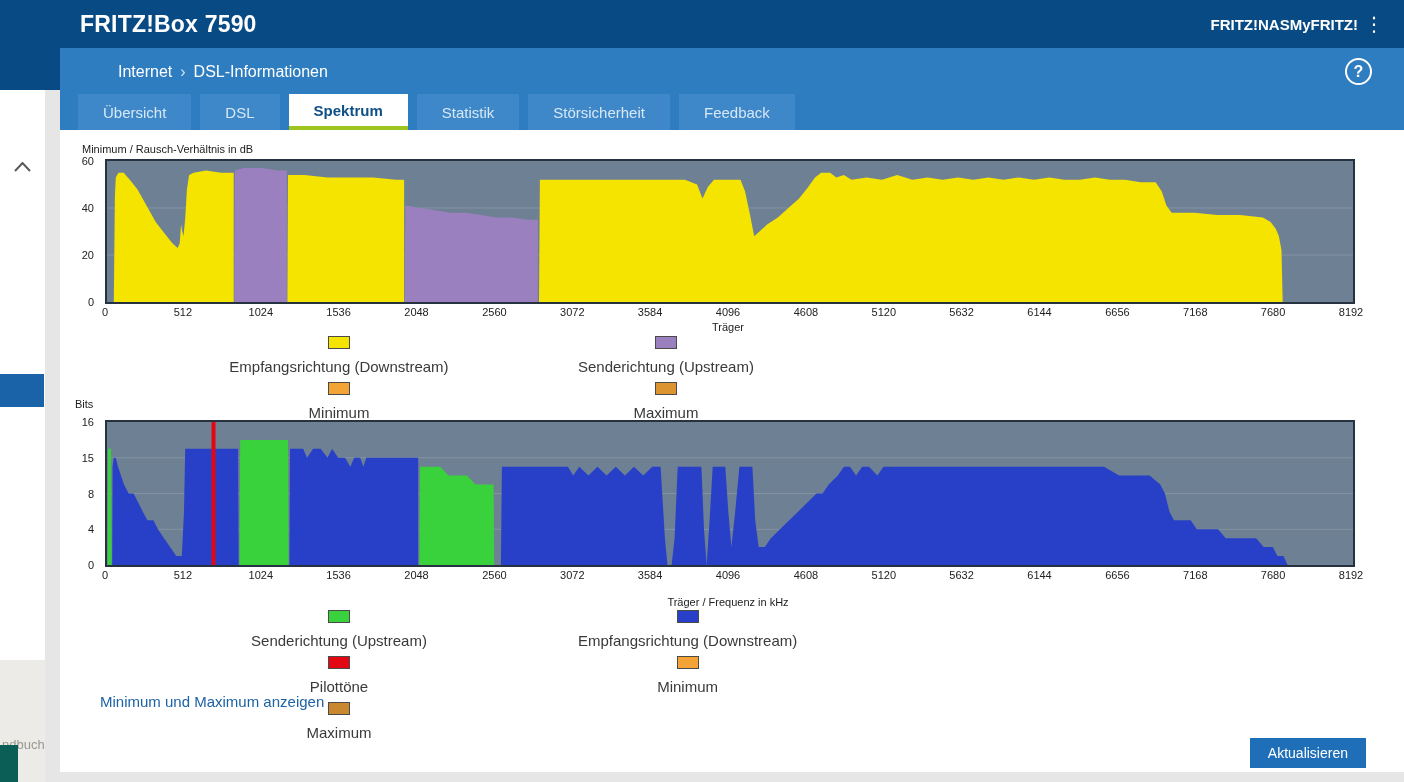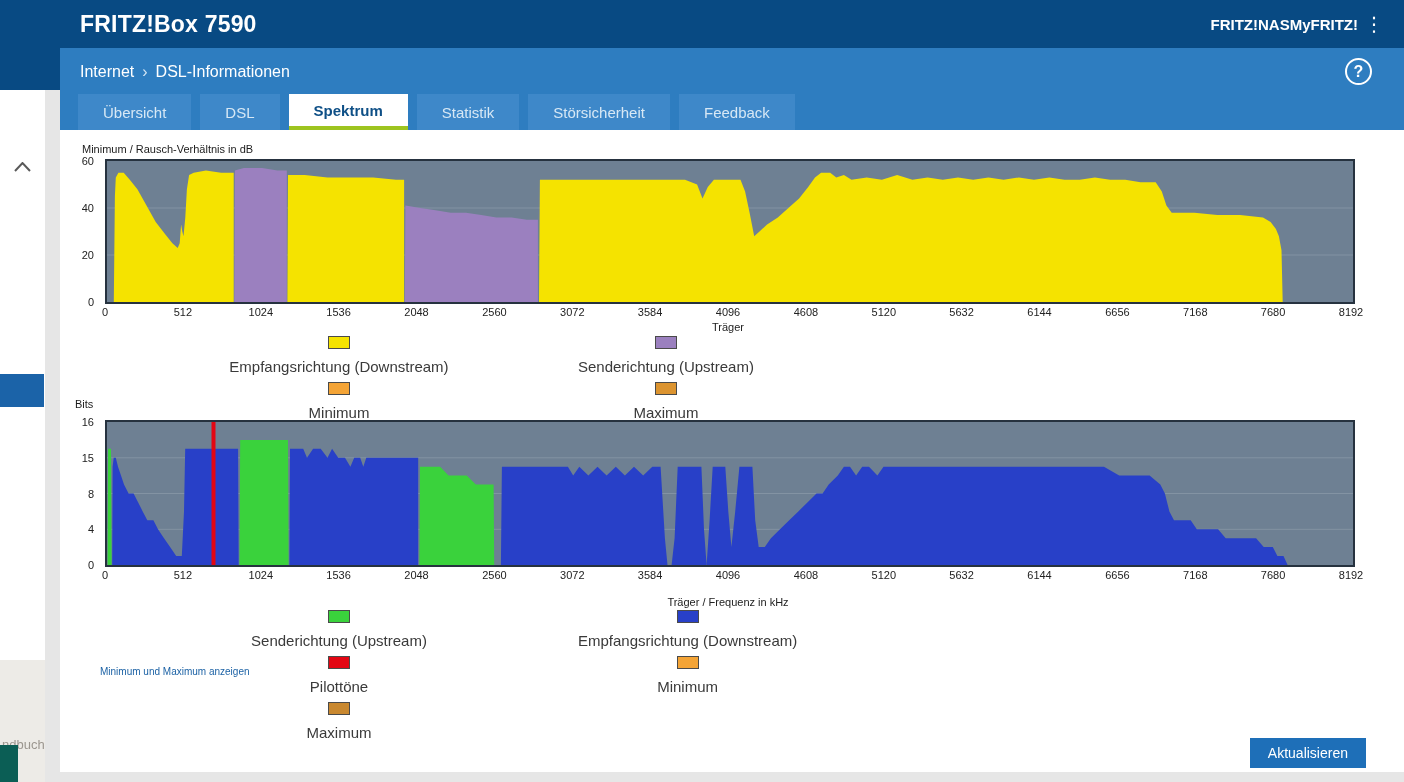--- a/index.html
+++ b/index.html
@@ -11,21 +11,21 @@
   #top-nav{margin-left:auto;display:flex;align-items:center;margin-right:14px;}
   .top-link{color:#fff;font-size:15px;font-weight:bold;cursor:pointer;text-decoration:none;}
   #kebab{color:#fff;font-size:20px;line-height:1;padding:0 6px;cursor:pointer;}
 
   
   #corner-block{position:absolute;left:0;top:48px;width:60px;height:42px;background:#084a83;}
 
   
   #band{position:absolute;left:60px;top:48px;right:0;height:82px;background:#2e7dc0;}
   #breadcrumb{position:absolute;left:20px;top:15px;color:#fff;font-size:16px;}
-  #breadcrumb .crumb{cursor:pointer;}
+  #breadcrumb .crumb{cursor:pointer;margin-left:38px;}
   #breadcrumb .sep{margin:0 8px;color:#d3e5f4;}
   #help-btn{position:absolute;right:32px;top:10px;width:27px;height:27px;border:2px solid #fff;border-radius:50%;color:#fff;font-size:16px;font-weight:bold;display:flex;align-items:center;justify-content:center;cursor:pointer;box-sizing:border-box;}
   #tabs{position:absolute;left:18px;bottom:0;display:flex;gap:9px;}
   .tab{height:36px;padding:0 25px;display:flex;align-items:center;background:#3e88c9;color:#d7e8f5;font-size:15px;cursor:pointer;box-sizing:border-box;}
   .tab.active{background:#fff;color:#0e4f86;font-weight:bold;border-bottom:4px solid #9dc41f;}
 
   
   #sidebar{position:absolute;left:0;top:90px;width:45px;height:570px;background:#fff;}
   #collapse{position:absolute;left:14px;top:72px;cursor:pointer;line-height:0;}
   #active-item{position:absolute;left:0;top:284px;width:44px;height:33px;background:#1b63a8;cursor:pointer;}
@@ -55,21 +55,21 @@
   .x-label{position:absolute;left:45px;width:1246px;text-align:center;font-size:11px;color:#222;}
   #snr-xl{top:191px;}
   #bits-xl{top:466px;}
 
   .legend{position:absolute;left:40px;display:grid;grid-template-columns:478px auto;row-gap:7px;}
   #legend-snr{top:206px;}
   #legend-bits{top:480px;}
   .legend-item{display:flex;align-items:center;gap:9px;font-size:15px;color:#3a3a3a;flex-direction:column;}
   .swatch{width:22px;height:13px;border:1px solid #4a4a4a;box-sizing:border-box;flex:none;}
 
-  #minmax-link{position:absolute;left:40px;top:536px;font-size:10px;color:#1c62a5;cursor:pointer;text-decoration:none;}
+  #minmax-link{position:absolute;left:40px;top:563px;font-size:15px;color:#1c62a5;cursor:pointer;text-decoration:none;}
   #refresh-btn{position:absolute;right:38px;bottom:4px;background:#1e6fb8;color:#fff;border:none;font-size:14px;padding:7px 18px;font-family:inherit;cursor:pointer;}
 </style>
 </head>
 <body>
 
 <header id="topbar">
   <div id="app-title">FRITZ!Box 7590</div>
   <nav id="top-nav">
     <a class="top-link">FRITZ!NAS</a>
     <a class="top-link">MyFRITZ!</a>

